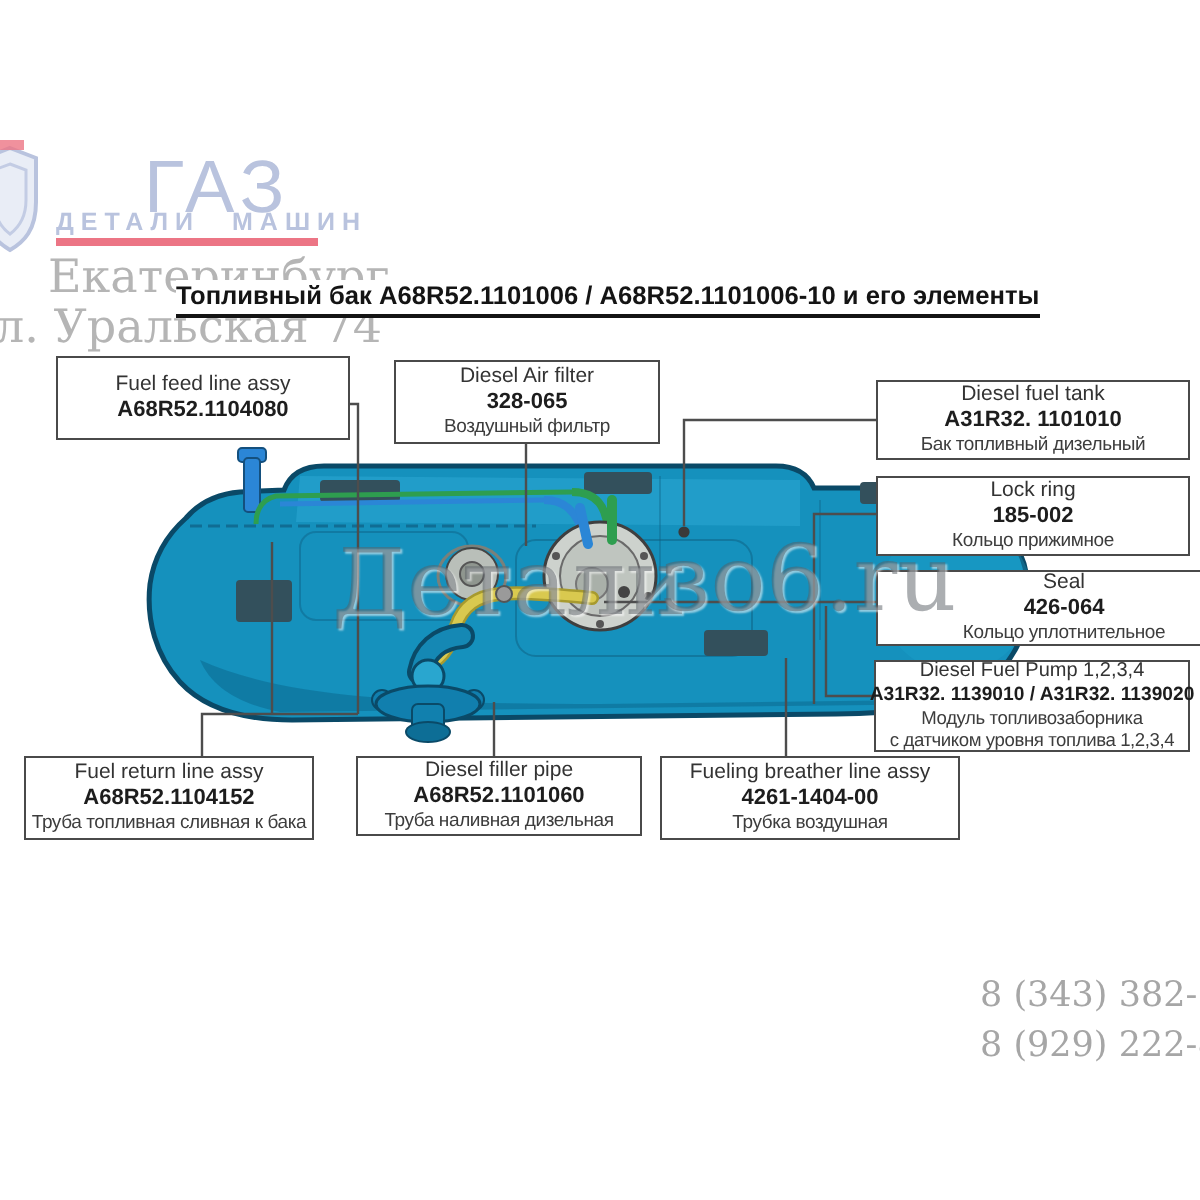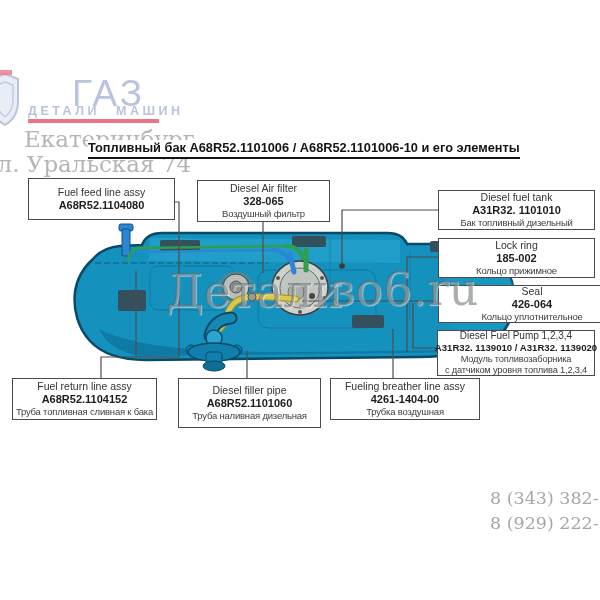--- a/index.html
+++ b/index.html
@@ -53,21 +53,21 @@
   #box-fuel-feed   { left:28px;  top:178px; width:147px; height:42px; }
   #box-air-filter  { left:197px; top:180px; width:133px; height:42px; }
   #box-fuel-tank   { left:438px; top:190px; width:157px; height:40px; }
   #box-lock-ring   { left:438px; top:238px; width:157px; height:40px; }
   #box-seal        { left:438px; top:285px; width:188px; height:38px; }
   #box-fuel-pump   { left:437px; top:330px; width:158px; height:46px; }
   #box-fuel-pump .c-name { font-size:10px; }
   #box-fuel-pump .c-part { font-size:9.6px; }
   #box-fuel-pump .c-desc { font-size:9.3px; }
   #box-fuel-return { left:12px;  top:378px; width:145px; height:42px; }
-  #box-filler-pipe { left:178px; top:378px; width:143px; height:50px; }
+  #box-filler-pipe { left:178px; top:378px; width:143px; height:40px; }
   #box-breather    { left:330px; top:378px; width:150px; height:42px; }
   
   #diagram { position:absolute; left:0; top:0; z-index:4; }
   
   .wm {
     position:absolute; z-index:7;
     font-family:"DejaVu Serif","Liberation Serif",serif;
     font-size:46px; color:rgba(88,94,100,0.50);
     text-shadow:1px 1px 1px rgba(255,255,255,0.55);
     pointer-events:none;

